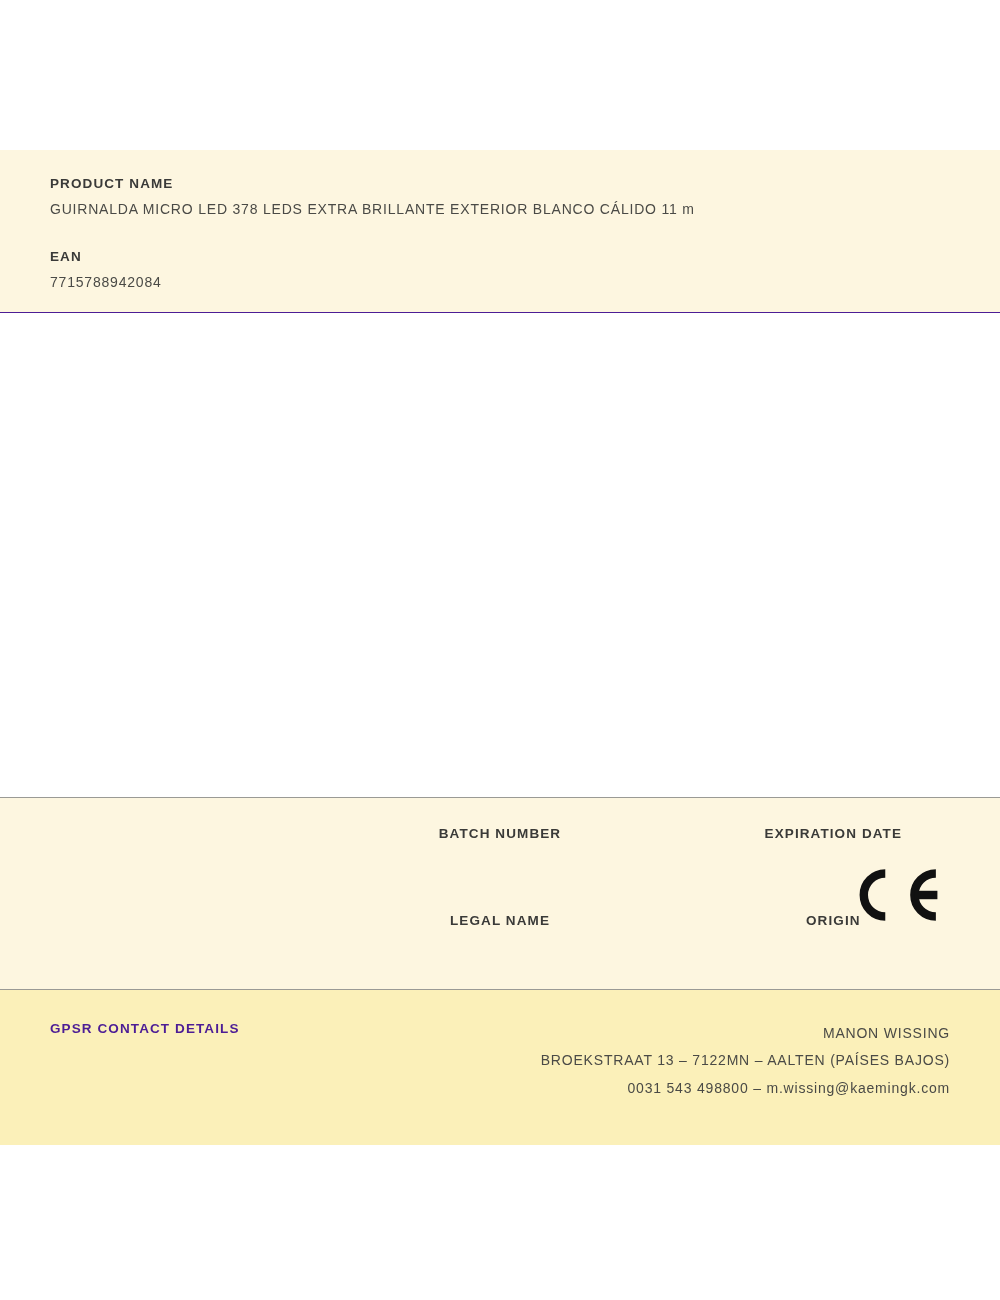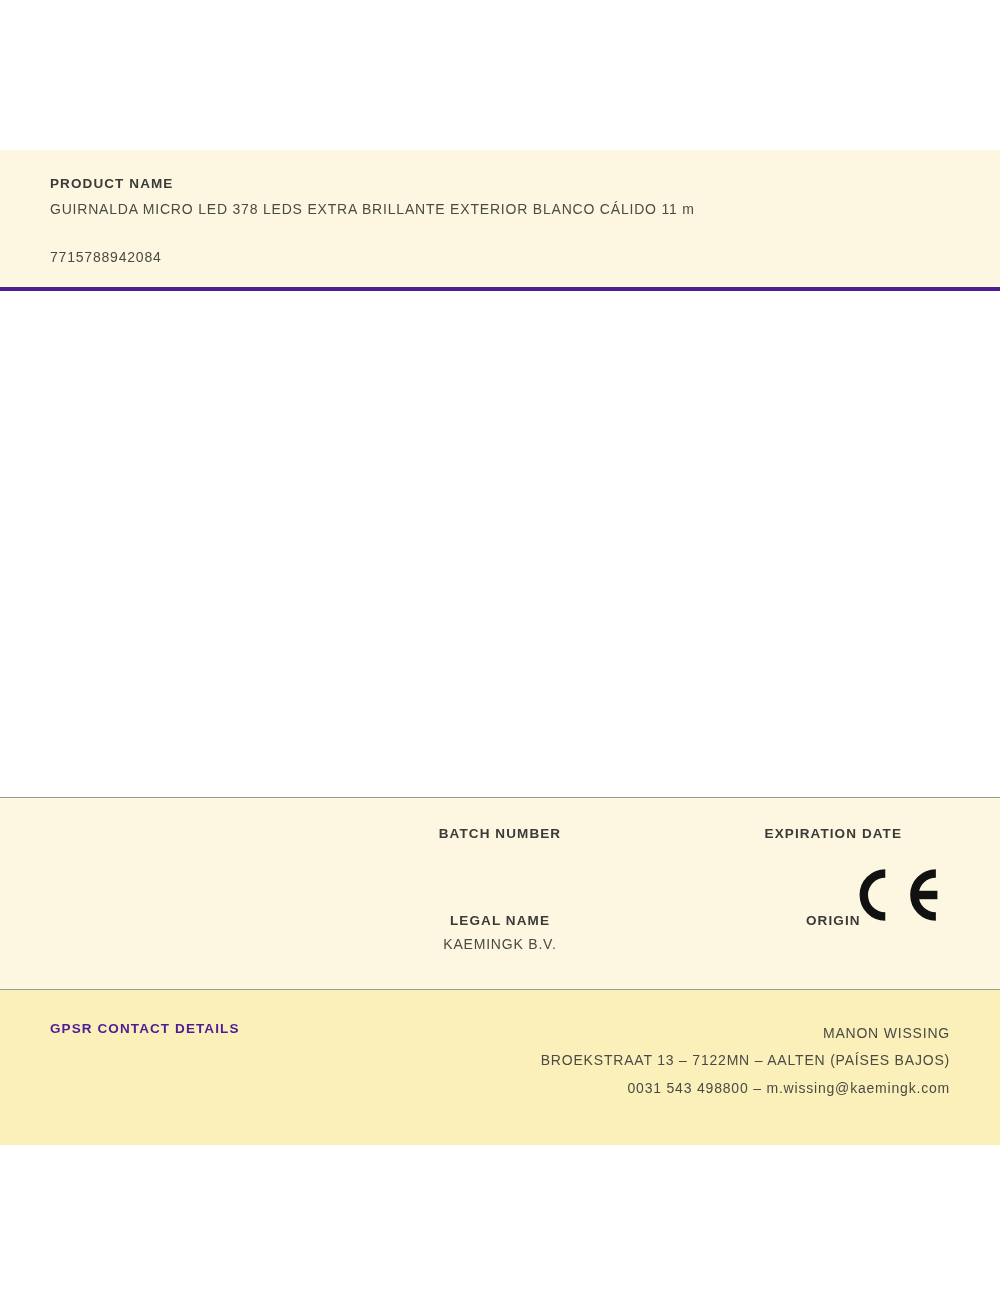--- a/index.html
+++ b/index.html
@@ -24,21 +24,21 @@
   }
 
   .spacer-top {
     height: 150px;
     background: #ffffff;
   }
 
   
   .product-block {
     background: #fdf6e0;
-    border-bottom: 4px solid #4c1d95;
+    border-bottom: 1px solid #4c1d95;
     padding: 26px 50px 22px 50px;
     box-sizing: border-box;
   }
 
   .field-label {
     font-size: 13.5px;
     font-weight: bold;
     letter-spacing: 1.1px;
     color: #3a3a38;
     margin: 0 0 10px 0;
@@ -157,20 +157,21 @@
 <div class="page">
 
   <div class="spacer-top"></div>
 
   <section class="product-block">
     <div class="field-group">
       <p class="field-label">PRODUCT NAME</p>
       <p class="field-value">GUIRNALDA MICRO LED 378 LEDS EXTRA BRILLANTE EXTERIOR BLANCO CÁLIDO 11 m</p>
     </div>
     <div class="field-group">
+      <p class="field-label">EAN</p>
       <p class="field-value">7715788942084</p>
     </div>
   </section>
 
   <div class="middle-blank"></div>
 
   <section class="batch-block">
     <div class="grid-row">
       <div class="grid-cell"></div>
       <div class="grid-cell">
@@ -182,21 +183,20 @@
         <p class="cell-value"></p>
       </div>
     </div>
 
     <div class="row-gap"></div>
 
     <div class="grid-row">
       <div class="grid-cell"></div>
       <div class="grid-cell">
         <p class="cell-label">LEGAL NAME</p>
-        <p class="cell-value">KAEMINGK B.V.</p>
       </div>
       <div class="grid-cell">
         <p class="cell-label">ORIGIN</p>
       </div>
     </div>
 
     <svg class="ce-mark" viewBox="0 0 120 80" aria-hidden="true">
       <path d="M46 12 A28 28 0 1 0 46 68" fill="none" stroke="#111111" stroke-width="11"></path>
       <path d="M112 12 A28 28 0 1 0 112 68" fill="none" stroke="#111111" stroke-width="11"></path>
       <rect x="84" y="34.5" width="30" height="11" fill="#111111"></rect>

